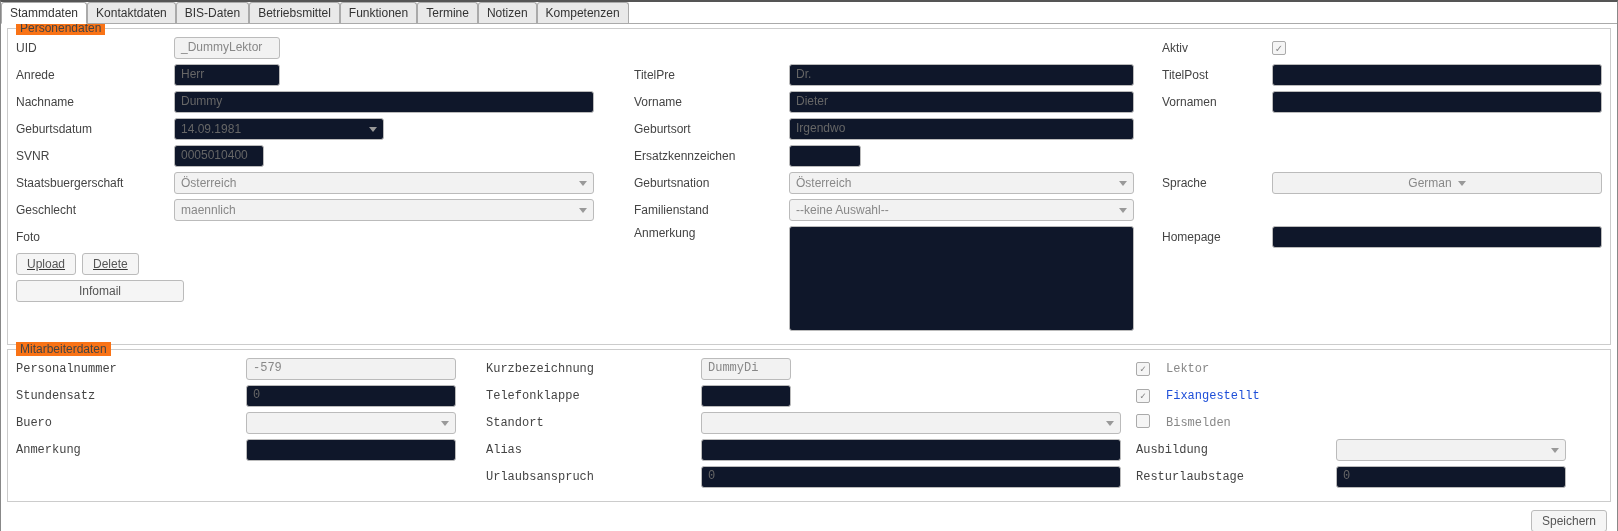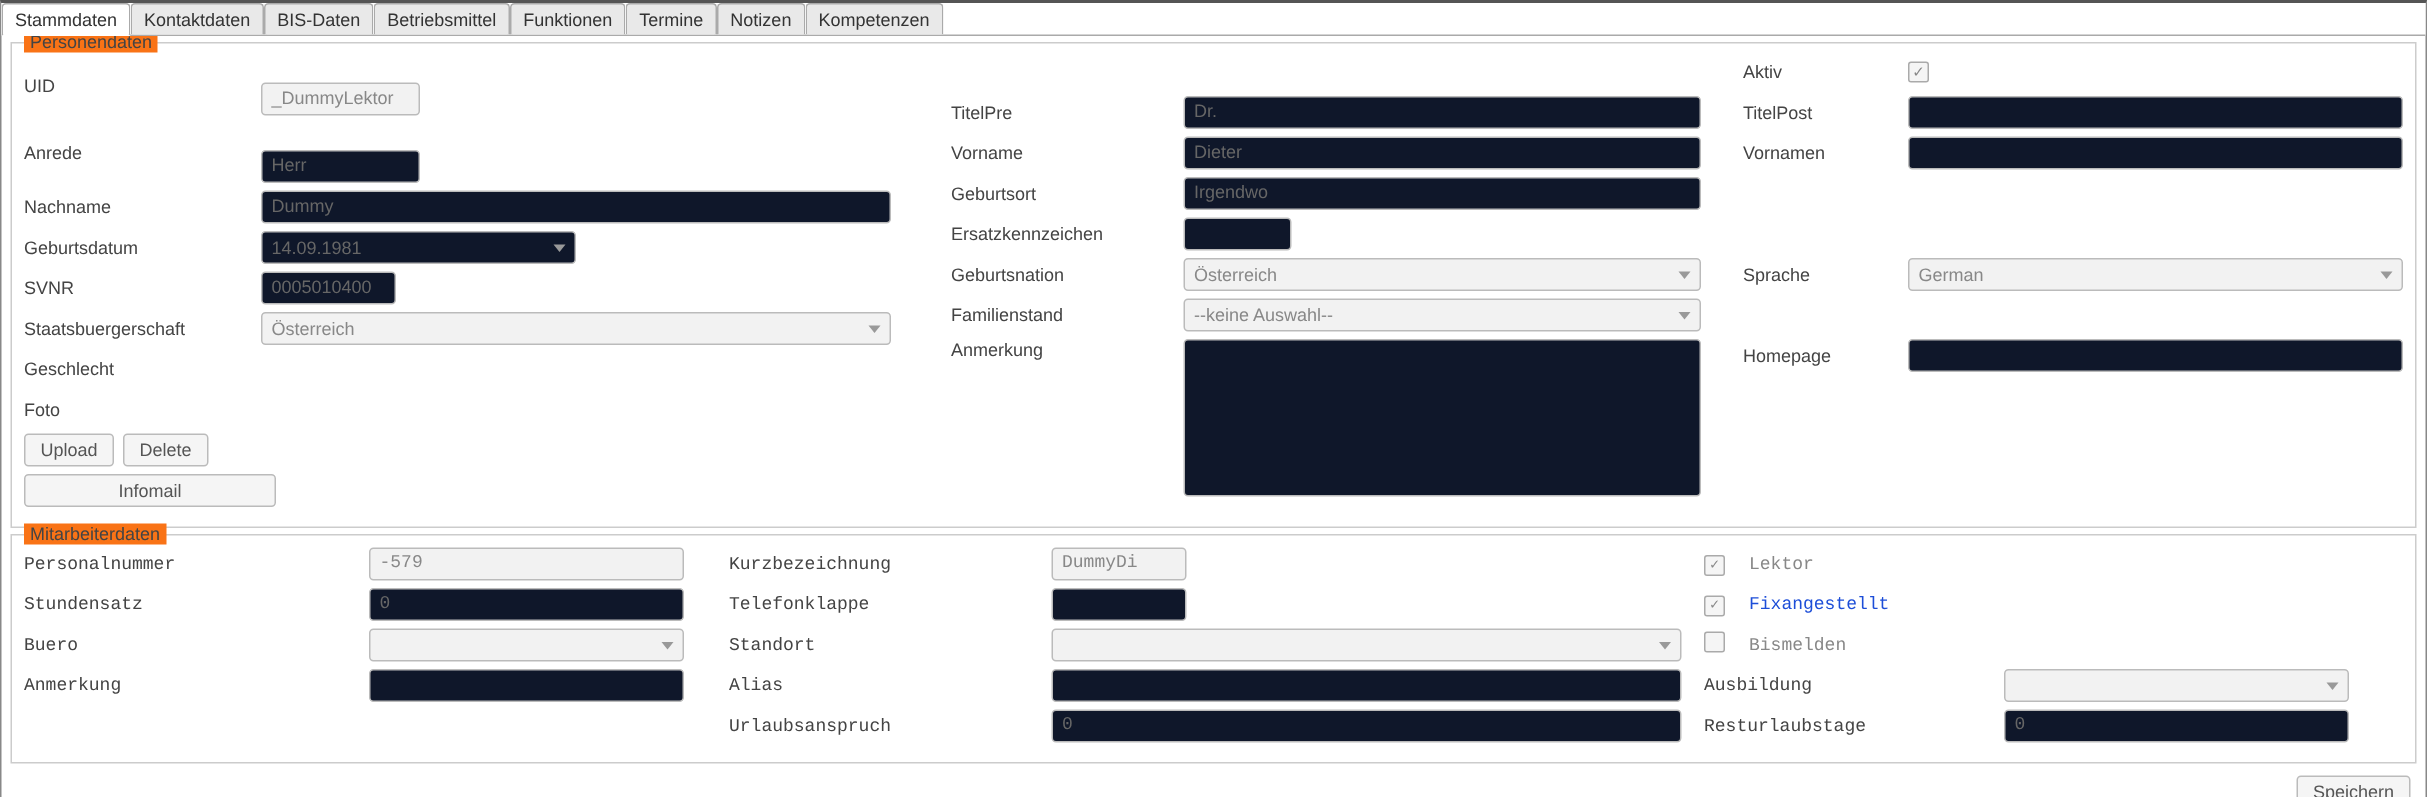--- a/index.html
+++ b/index.html
@@ -146,26 +146,26 @@
   .mcol1 .lbl { width: 230px; }
   .mcol2 .lbl { width: 215px; }
   .mcol3 .lbl { width: 200px; }
 
   .save-row {
     display: flex;
     justify-content: flex-end;
     padding: 4px 10px 8px 0;
   }
 
-  .w-short1 { width: 106px; margin-top: 18px; }
+  .w-short1 { width: 106px; }
   .w-short2 { width: 90px; }
   .w-med   { width: 210px; }
   .w-420   { width: 420px; }
   .w-345   { width: 345px; }
-  .w-330   { width: 330px; }
+  .w-330   { width: 330px; justify-content: center; }
   .w-230   { width: 230px; }
   .w-70    { width: 72px; }
   .w-150   { width: 168px; }
 
 </style>
 </head>
 <body>
 
 <div class="page">
 
@@ -210,25 +210,29 @@
         </div>
         <div class="row">
           <div class="lbl">Staatsbuergerschaft</div>
           <div class="select ro w-420">
             <span>Österreich</span>
             <span class="caret"></span>
           </div>
         </div>
         <div class="row">
           <div class="lbl">Geschlecht</div>
+          <div class="select ro w-420">
+            <span>maennlich</span>
+            <span class="caret"></span>
+          </div>
         </div>
         <div class="row">
           <div class="lbl">Foto</div>
         </div>
-        <div class="row" style="gap:6px;">
+        <div class="row" style="gap:6px;text-decoration:underline;">
           <button class="btn">Upload</button>
           <button class="btn">Delete</button>
         </div>
         <div class="row">
           <button class="btn w-150">Infomail</button>
         </div>
       </div>
 
       <div class="col col2">
         <div class="row" style="height:22px;"></div>

